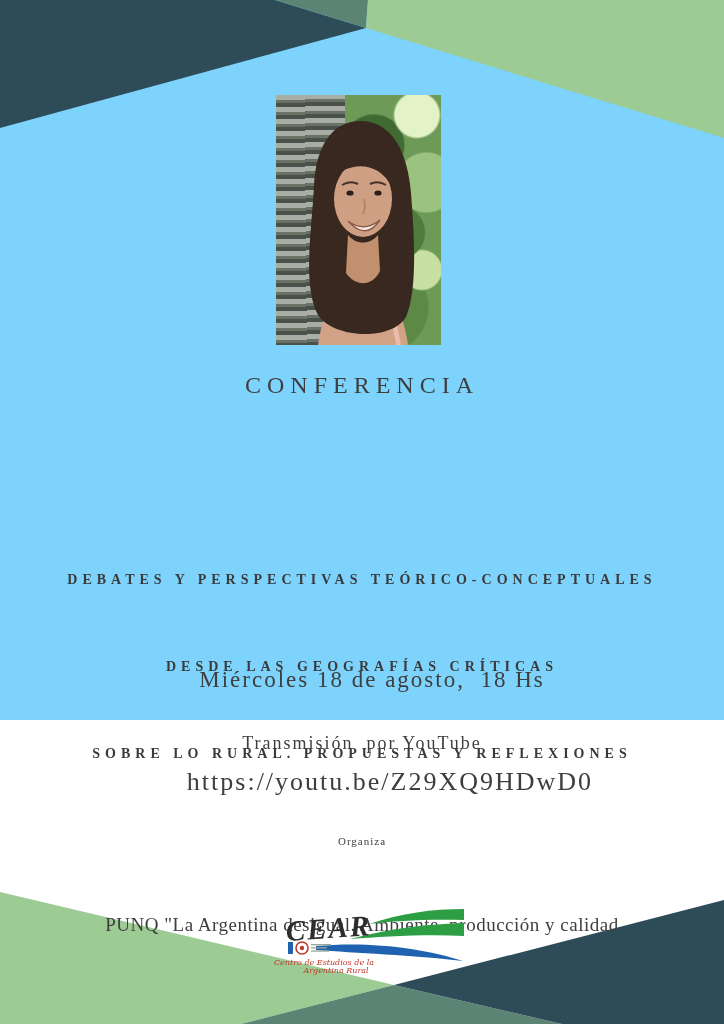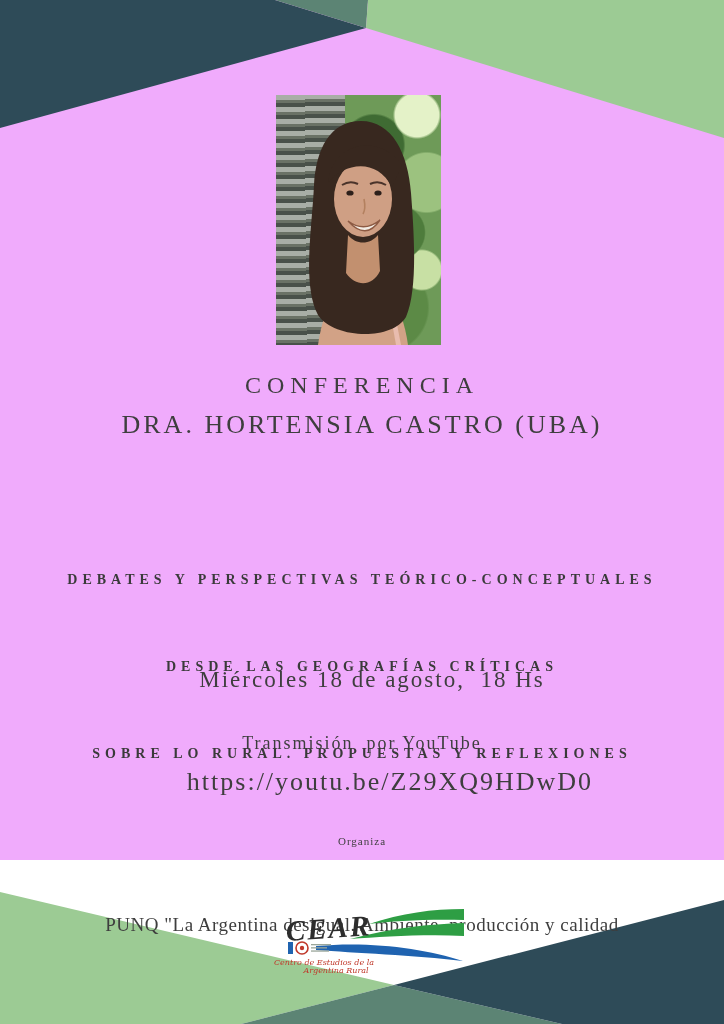--- a/index.html
+++ b/index.html
@@ -1,18 +1,18 @@
 <!DOCTYPE html>
 <html><head>
 <meta charset="utf-8">
 <style>
   html,body{margin:0;padding:0;}
   body{width:724px;height:1024px;background:#ffffff;overflow:hidden;
        font-family:"Liberation Serif", serif;}
-  .page{position:relative;width:724px;height:860px;background:#f0abfc;}
+  .page{position:relative;width:724px;height:720px;background:#7dd3fc;}
   svg.deco{position:absolute;left:0;top:0;width:724px;height:1024px;pointer-events:none;}
 
   
   .photo{position:absolute;left:276px;top:95px;width:165px;height:250px;overflow:hidden;background:#6e9a58;}
   .blinds{position:absolute;left:0;top:0;width:46%;height:100%;
           background:repeating-linear-gradient(179deg,#a8aea6 0 5px,#6a7266 5px 8px,#49514a 8px 12px);}
   .foliage{position:absolute;right:0;top:0;width:58%;height:100%;background-color:#6e9a58;
            background-image:
              radial-gradient(circle at 75% 8%, #e4f2c8 0 9%, rgba(0,0,0,0) 10%),
              radial-gradient(circle at 30% 20%, #3f6b33 0 14%, rgba(0,0,0,0) 15%),
@@ -71,21 +71,20 @@
 
       <path d="M88,104 Q90,114 87,119" stroke="#b3805f" stroke-width="1.6" fill="none"></path>
 
       <path d="M72,126 Q88,138 104,125 Q90,146 72,126 Z" fill="#f3ece4" stroke="#8d5a43" stroke-width="1.4"></path>
 
       <path d="M72,140 L70,178 C80,192 96,192 104,176 L102,140 C94,150 80,150 72,140 Z" fill="#c2906f"></path>
     </svg>
   </div>
 
   <div class="t title1">CONFERENCIA</div>
-  <div class="t title2">DRA. HORTENSIA CASTRO (UBA)</div>
 
   <div class="t subtitle">
     <div>DEBATES Y PERSPECTIVAS TEÓRICO-CONCEPTUALES</div>
     <div>DESDE LAS GEOGRAFÍAS CRÍTICAS</div>
     <div>SOBRE LO RURAL. PROPUESTAS Y REFLEXIONES</div>
   </div>
 
   <div class="t date">Miércoles 18 de agosto,  18 Hs</div>
   <div class="t trans">Transmisión  por YouTube</div>
   <div class="t url">https://youtu.be/Z29XQ9HDwD0</div>

